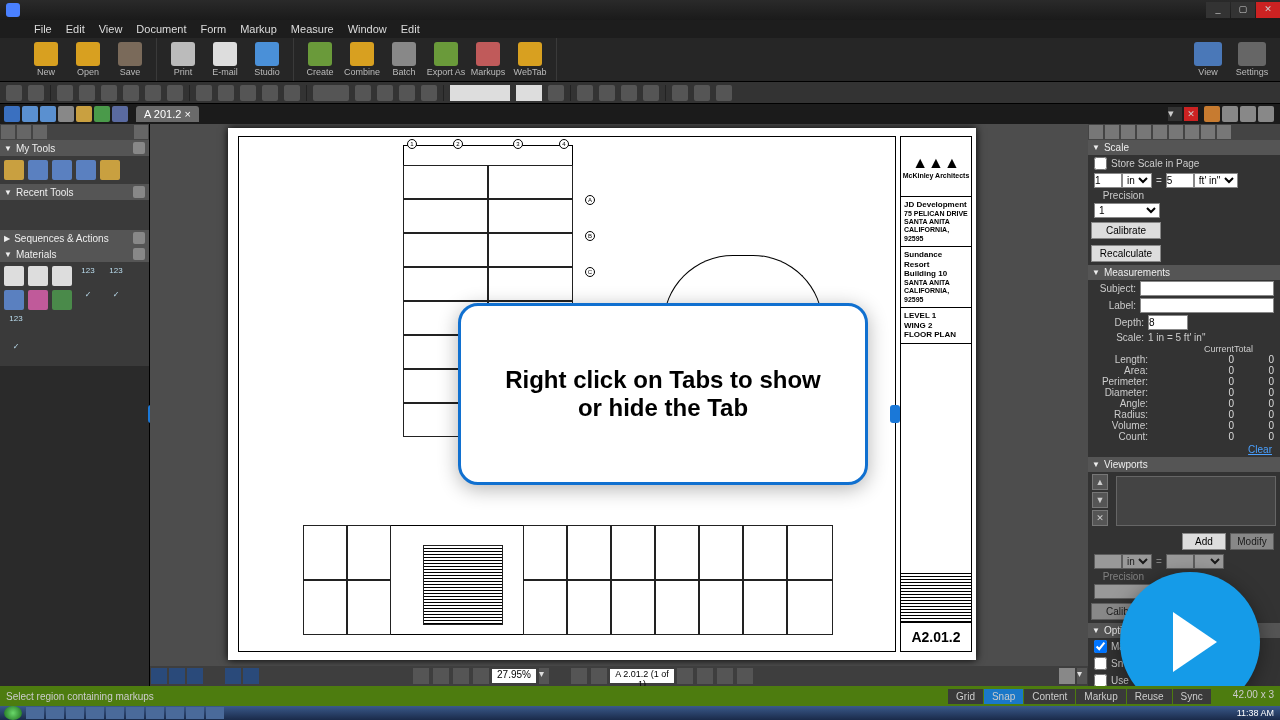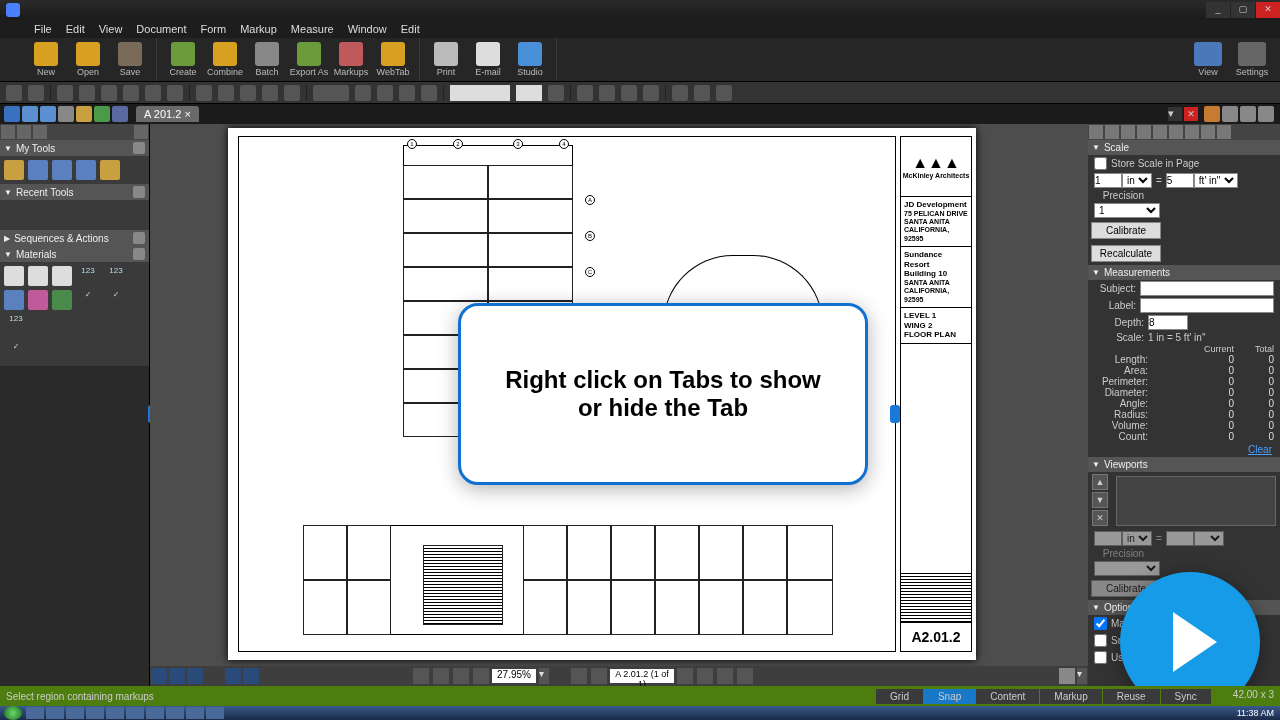--- a/index.html
+++ b/index.html
@@ -94,21 +94,21 @@
 
 
 .docbar{ position:absolute; bottom:34px; left:150px; right:192px; height:20px; background:#3e3e3e; display:flex; align-items:center; font-size:10px; color:#ddd;}
 .docbar .mini{ width:16px; height:16px; background:#2a4a7a; margin:0 1px;}
 .docbar .center{ margin:0 auto; display:flex; align-items:center; gap:2px;}
 .docbar .zoombox{ width:44px; height:14px; background:#fff; color:#000; text-align:center;}
 .docbar .pgbox{ width:64px; height:14px; background:#fff; color:#000; text-align:center; font-size:9px;}
 
 .statusbar{ position:absolute; bottom:14px; left:0; right:0; height:20px; background:#4d7c0f; display:flex; align-items:center; font-size:10px; padding:0 6px;}
 .statusbar .right{ margin-left:auto; display:flex; gap:1px;}
-.statusbar .tag{ padding:2px 14px; background:#3a3a3a;}
+.statusbar .tag{ padding:2px 8px; background:#3a3a3a;}
 .statusbar .tag.on{ background:#1a78c8;}
 
 .taskbar{ position:absolute; bottom:0; left:0; right:0; height:14px; background:linear-gradient(#3a5a8a,#1a2a4a); display:flex; align-items:center;}
 .taskbar .start{ width:18px; height:14px; background:radial-gradient(circle,#6ad86a,#1a6a1a); border-radius:50%; margin:0 4px;}
 .taskbar .tb{ width:18px; height:12px; background:#4a6a9a; margin-right:2px;}
 .taskbar .clock{ margin-left:auto; font-size:9px; color:#fff; padding-right:6px;}
 
 
 .floorplan{ position:absolute; left:64px; top:8px; width:530px; height:510px;}
 .wing{ position:absolute; border:1px solid #000;}
@@ -153,20 +153,34 @@
     <div class="btn acc">
         <div class="ic"></div>
         <span>Open</span>
       </div>
     <div class="btn">
         <div class="ic" style="background:#7a6a5a"></div>
         <span>Save</span>
       </div>
   </div>
   <div class="grp">
+    <div class="btn mail">
+        <div class="ic" style="background:#bbb"></div>
+        <span>Print</span>
+      </div>
+    <div class="btn mail">
+        <div class="ic" style="background:#ddd"></div>
+        <span>E-mail</span>
+      </div>
+    <div class="btn">
+        <div class="ic" style="background:#4a90d8"></div>
+        <span>Studio</span>
+      </div>
+  </div>
+  <div class="grp">
     <div class="btn grn">
         <div class="ic"></div>
         <span>Create</span>
       </div>
     <div class="btn acc">
         <div class="ic"></div>
         <span>Combine</span>
       </div>
     <div class="btn">
         <div class="ic" style="background:#888"></div>
@@ -176,34 +190,20 @@
         <div class="ic"></div>
         <span>Export As</span>
       </div>
     <div class="btn">
         <div class="ic" style="background:#c05a5a"></div>
         <span>Markups</span>
       </div>
     <div class="btn acc">
         <div class="ic"></div>
         <span>WebTab</span>
-      </div>
-  </div>
-  <div class="grp">
-    <div class="btn mail">
-        <div class="ic" style="background:#bbb"></div>
-        <span>Print</span>
-      </div>
-    <div class="btn mail">
-        <div class="ic" style="background:#ddd"></div>
-        <span>E-mail</span>
-      </div>
-    <div class="btn">
-        <div class="ic" style="background:#4a90d8"></div>
-        <span>Studio</span>
       </div>
   </div>
   <div class="right">
     <div class="btn">
         <div class="ic" style="background:#4a78b8"></div>
         <span>View</span>
       </div>
     <div class="btn">
         <div class="ic" style="background:#666"></div>
         <span>Settings</span>
@@ -458,21 +458,21 @@
         <label>Depth:</label>
         <input style="width: 40px;" value="8">
       </div>
     <div class="row">
         <label>Scale:</label>
         <span style="font-size:10px">1 in = 5 ft' in"</span>
       </div>
     <div class="meashdr">
         <span></span>
         <span>Current</span>
-        <span style="width:40px;text-align:right">Total</span>
+        <span style="width:40px;text-align:left">Total</span>
       </div>
     <div class="mrow">
         <span>Length:</span>
         <span>0</span>
         <span>0</span>
       </div>
     <div class="mrow">
         <span>Area:</span>
         <span>0</span>
         <span>0</span>
@@ -513,20 +513,24 @@
         <span class="arr">▼</span>
         <span>Viewports</span>
       </div>
     <div style="display:flex">
       <div class="vpctrl" style="flex-direction:column">
         <div>▲</div>
         <div>▼</div>
         <div>✕</div>
       </div>
       <div class="vpbox" style="flex:1"></div>
+    </div>
+    <div class="btnrow" style="justify-content:flex-end;gap:4px;padding-right:6px">
+      <button style="width:44px">Add</button>
+      <button style="width:44px;opacity:.5">Modify</button>
     </div>
     <div class="row" style="opacity:.5">
       <input style="width: 28px;">
       <select style="width:30px"><option>in</option></select>
       <span style="margin:0 4px">=</span>
       <input style="width: 28px;">
       <select style="width:30px"></select>
     </div>
     <div class="row" style="opacity:.5">
         <label>Precision</label>

